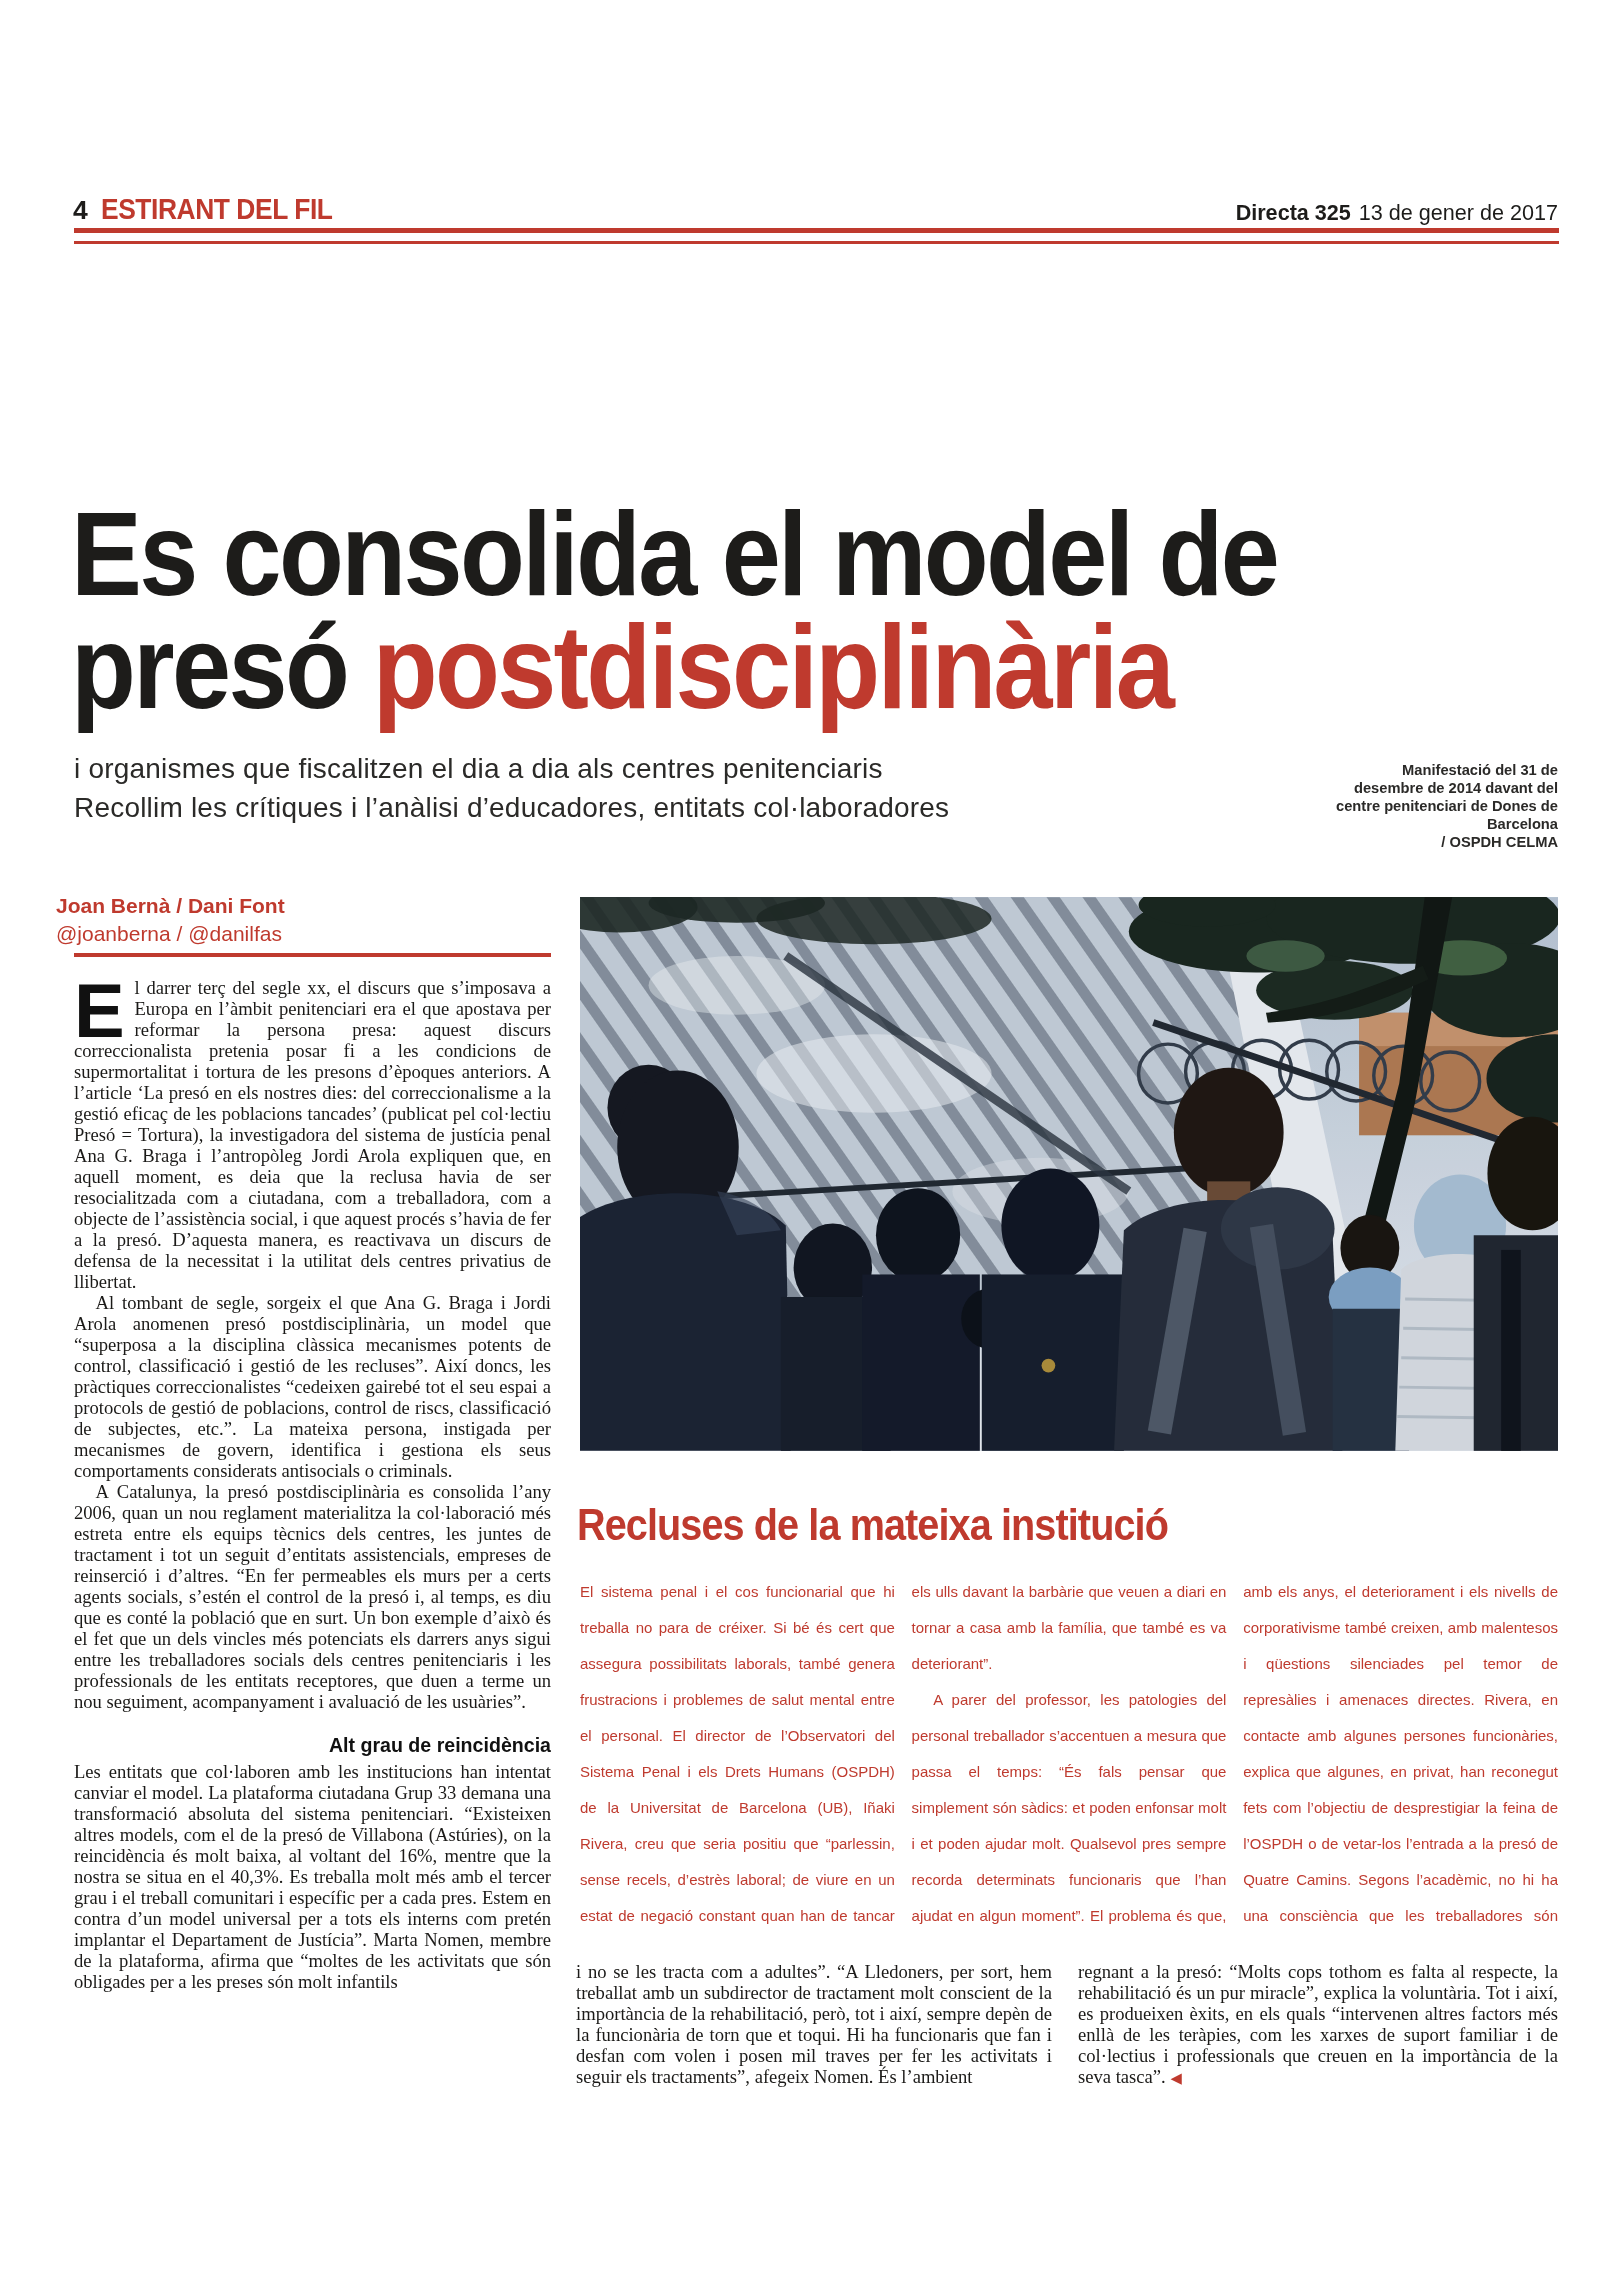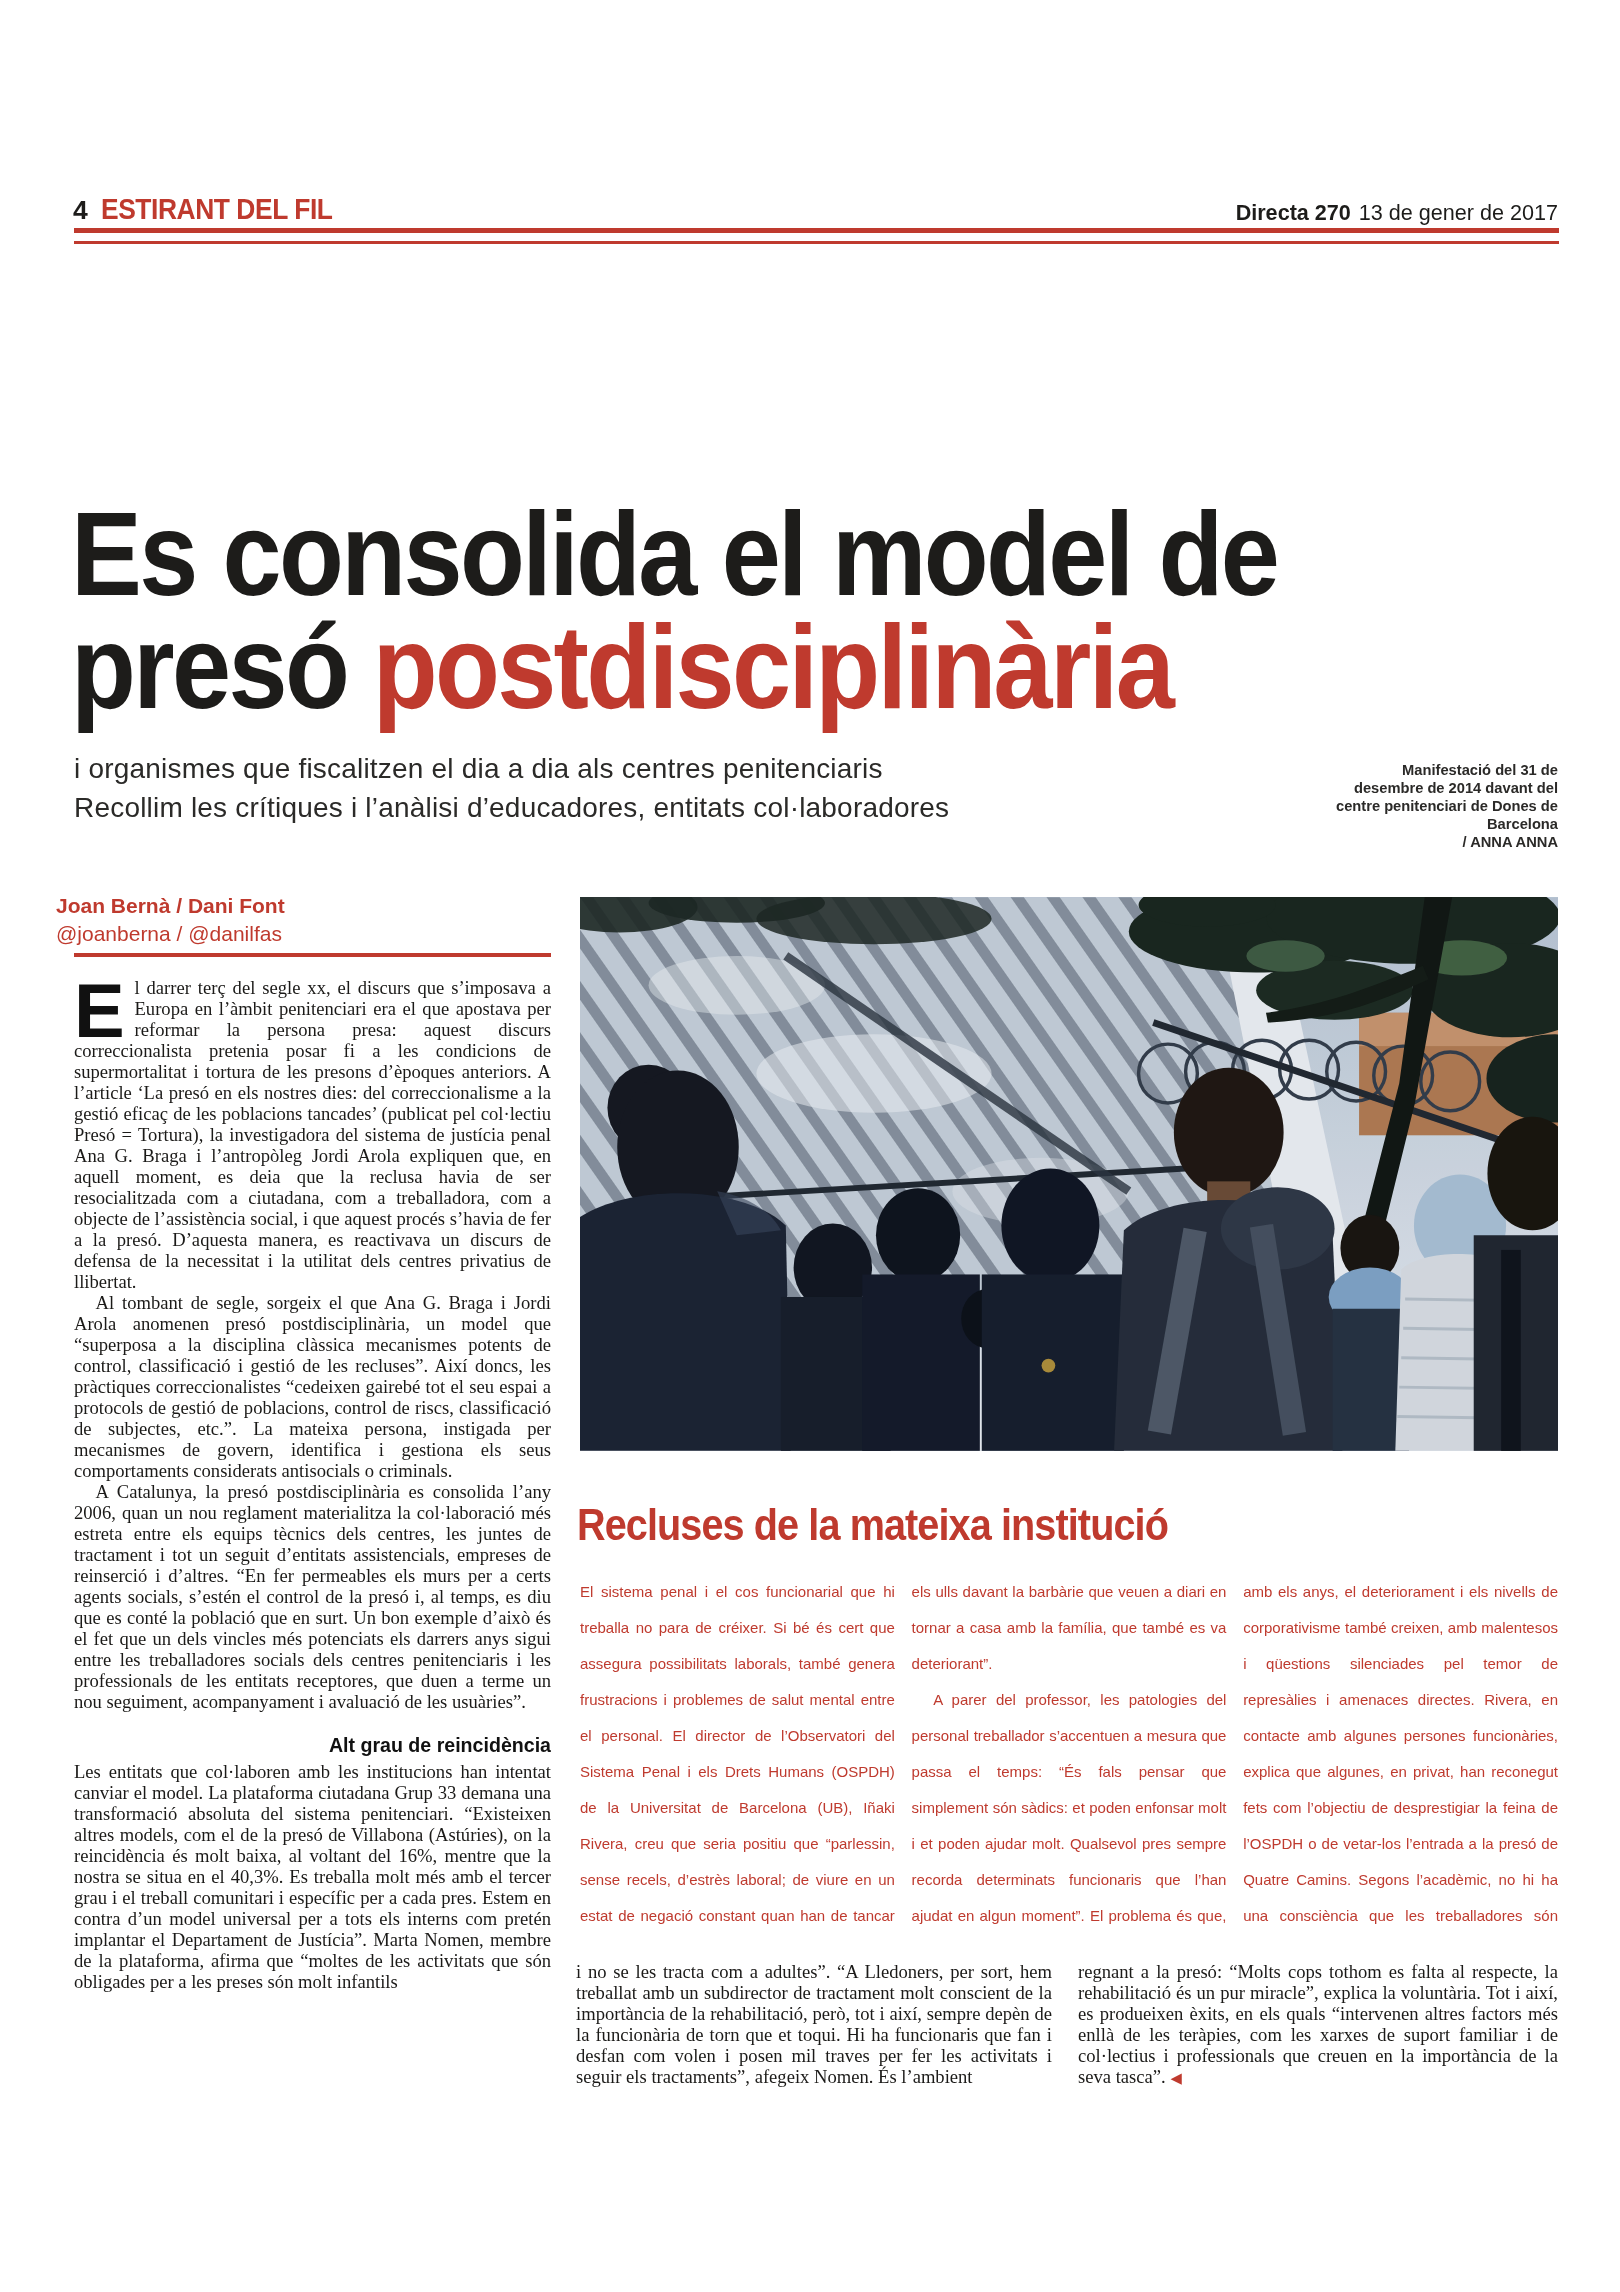--- a/index.html
+++ b/index.html
@@ -89,35 +89,35 @@
   .endmark{color:var(--red);font-size:14.7px;font-family:"DejaVu Sans",sans-serif}
 </style>
 </head>
 <body>
 
 <div class="abs hdr-left">
   <span class="page-num">4</span>
   <span class="section-title">ESTIRANT DEL FIL</span>
 </div>
 <div class="abs hdr-right">
-  <span class="pub">Directa 270</span><span class="date">13 de gener de 2017</span>
+  <span class="pub">Directa 325</span><span class="date">13 de gener de 2017</span>
 </div>
 <div class="abs rule rule1"></div>
 <div class="abs rule rule2"></div>
 
 <h1 class="abs headline"><span>Es consolida el model de</span><br><span>presó</span><span class="red">postdisciplinària</span></h1>
 
 <div class="abs standfirst">
   <div>i organismes que fiscalitzen el dia a dia als centres penitenciaris</div>
   <div>Recollim les crítiques i l’anàlisi d’educadores, entitats col·laboradores</div>
 </div>
 
 <div class="abs photo-caption">
   <span>Manifestació del 31 de desembre de 2014 davant del centre penitenciari de Dones de Barcelona</span>
-  <div>/ ANNA ANNA</div>
+  <div>/ OSPDH CELMA</div>
 </div>
 
 <div class="abs byline">
   <div class="authors">Joan Bernà / Dani Font</div>
   <div class="handles">@joanberna / @danilfas</div>
 </div>
 <div class="abs byline-rule"></div>
 
 <div class="abs serif col-main">
   <p><span class="dropcap">E</span><span>l darrer terç del segle xx, el discurs que s’imposava a Europa en l’àmbit penitenciari era el que apostava per reformar la persona presa: aquest discurs correccionalista pretenia posar fi a les condicions de supermortalitat i tortura de les presons d’èpoques anteriors. A l’article ‘La presó en els nostres dies: del correccionalisme a la gestió eficaç de les poblacions tancades’ (publicat pel col·lectiu Presó = Tortura), la investigadora del sistema de justícia penal Ana G. Braga i l’antropòleg Jordi Arola expliquen que, en aquell moment, es deia que la reclusa havia de ser resocialitzada com a ciutadana, com a treballadora, com a objecte de l’assistència social, i que aquest procés s’havia de fer a la presó. D’aquesta manera, es reactivava un discurs de defensa de la necessitat i la utilitat dels centres privatius de llibertat.</span></p>

